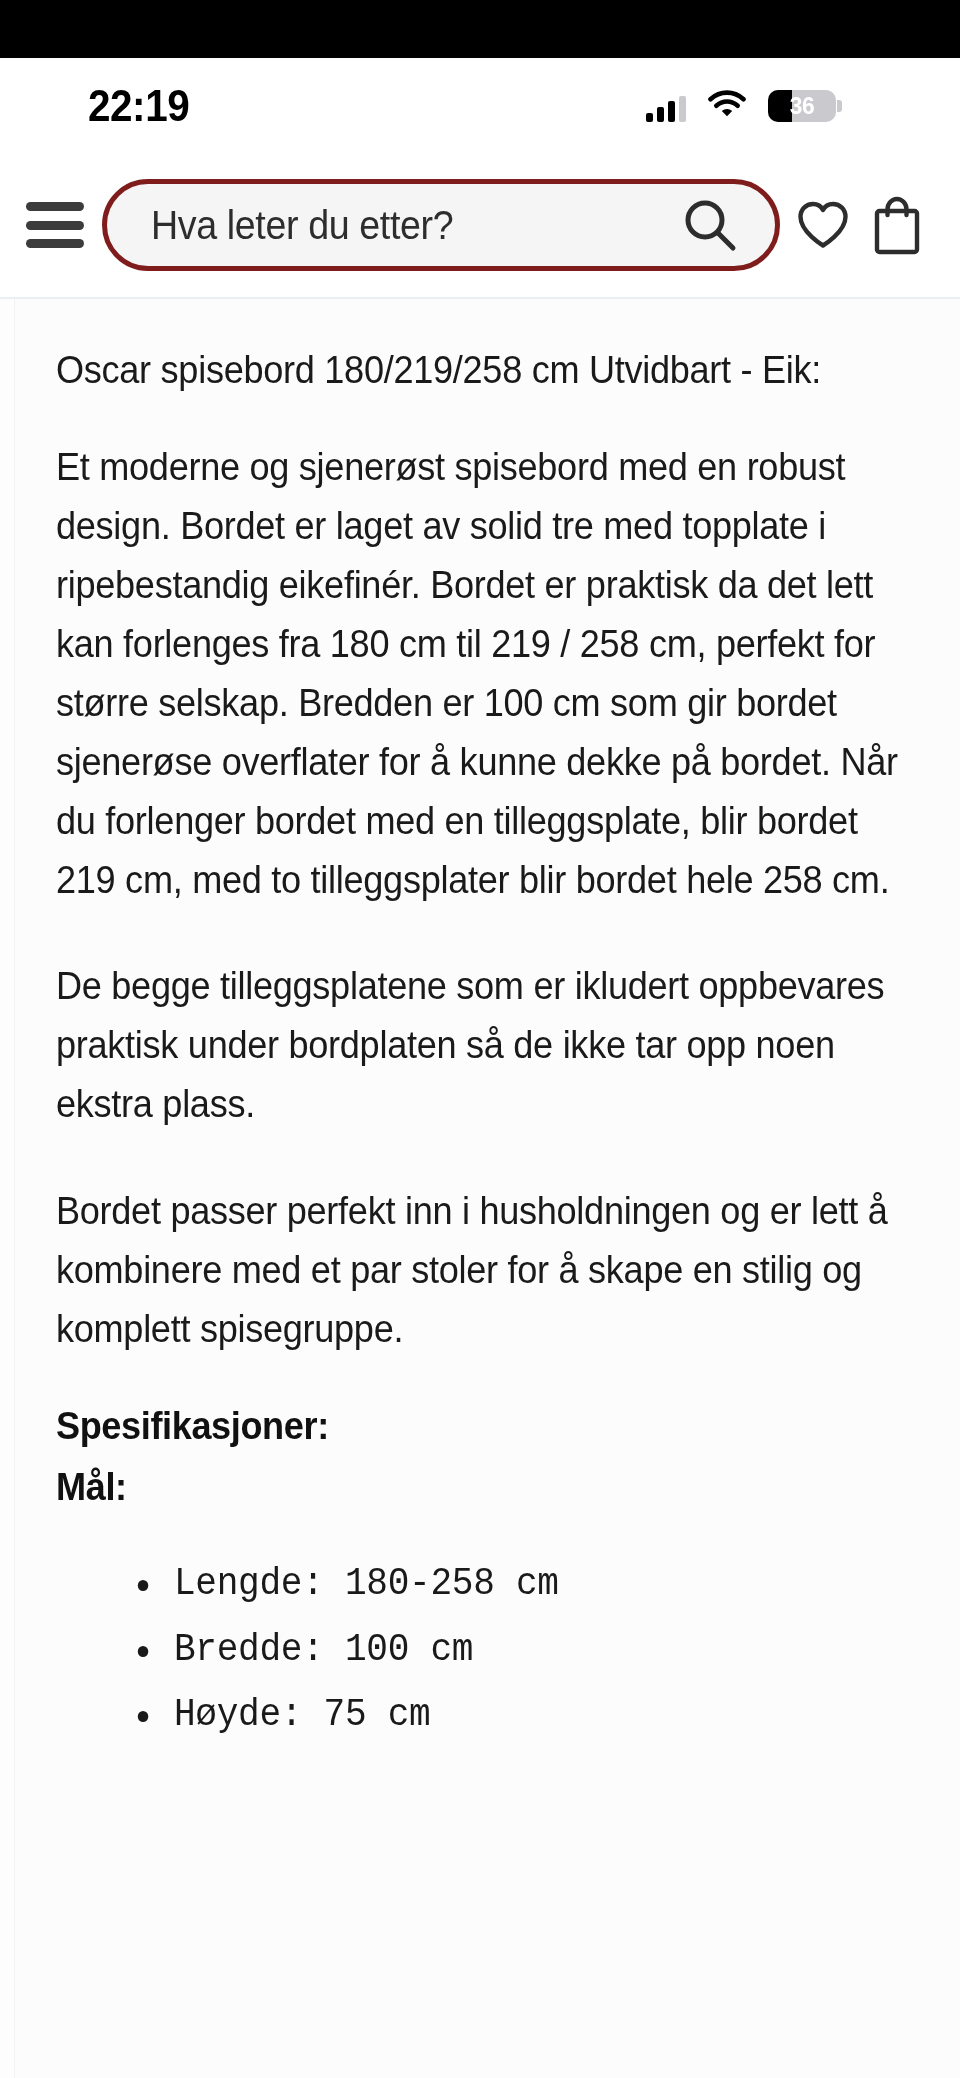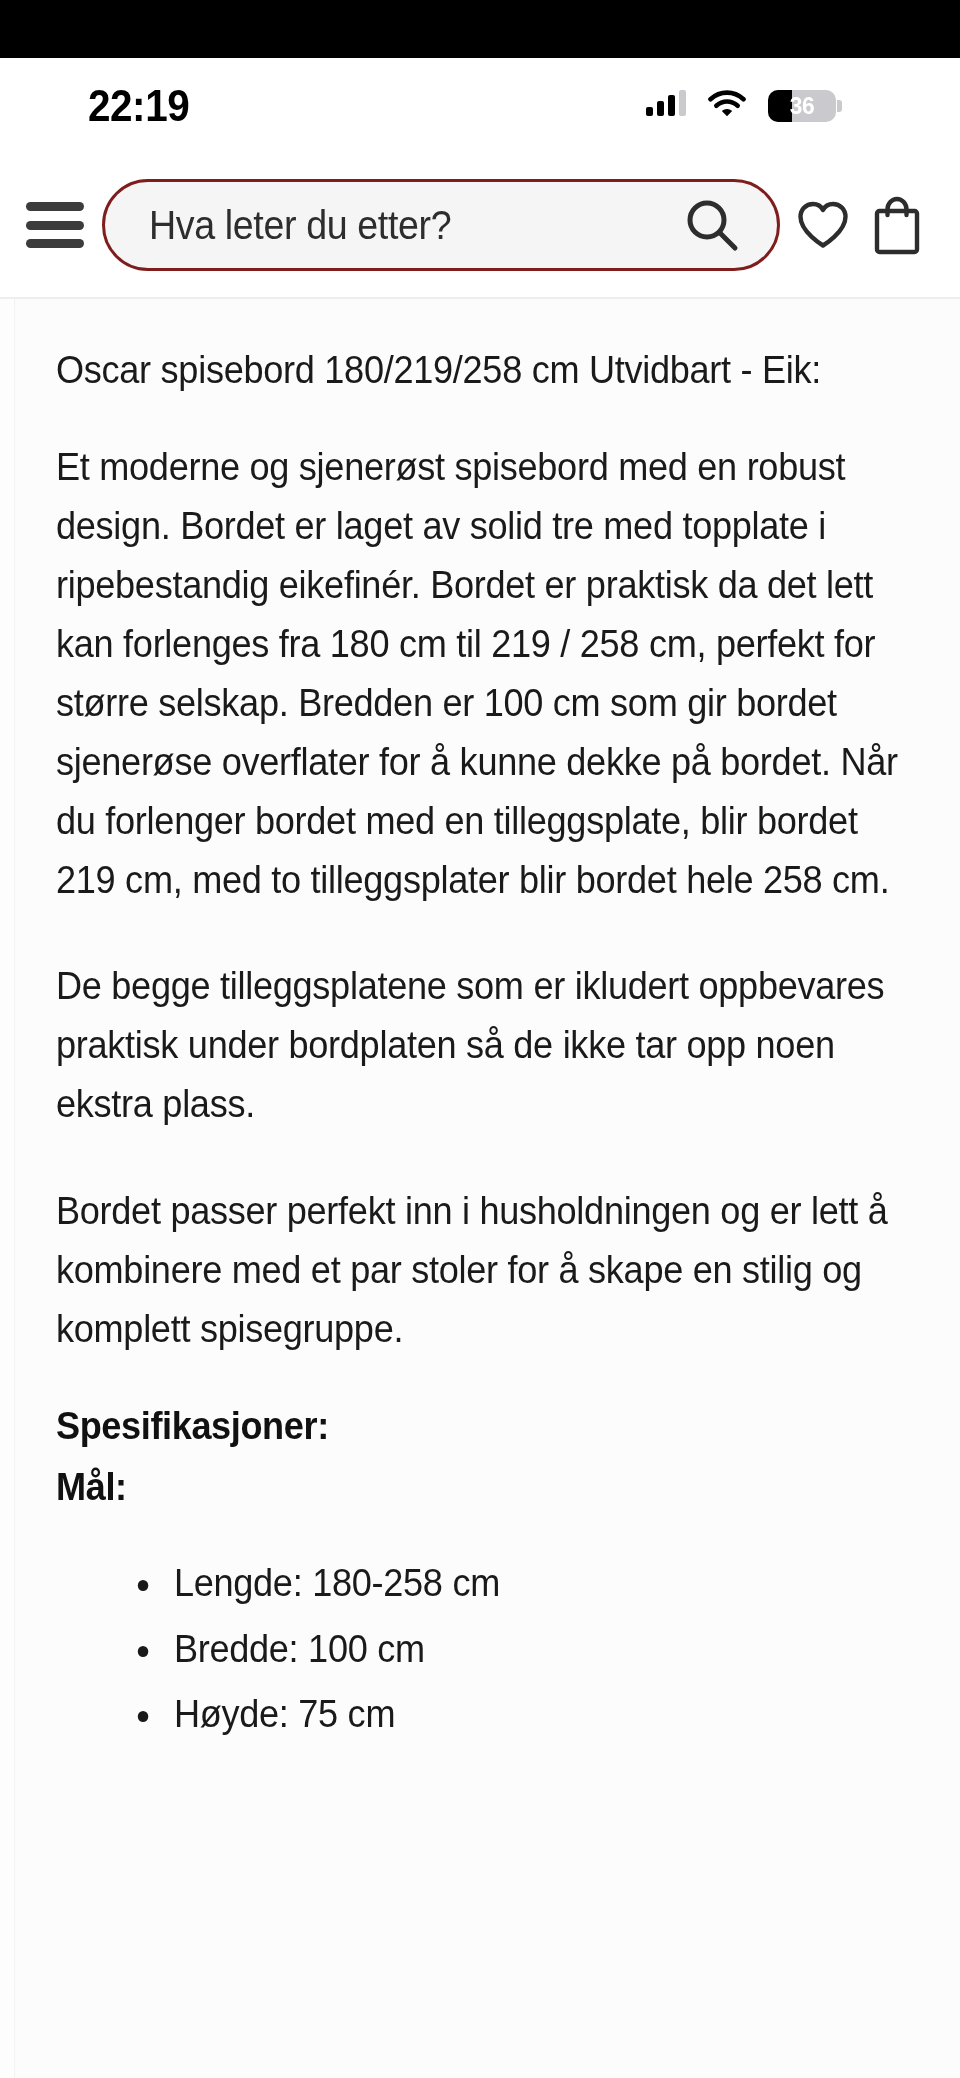--- a/index.html
+++ b/index.html
@@ -40,21 +40,21 @@
     font-weight: bold;
     letter-spacing: -0.5px;
     color: #000000;
   }
   .status-icons {
     position: absolute;
     right: 52px;
     top: 50%;
     transform: translateY(-50%);
     display: flex;
-    align-items: flex-start;
+    align-items: flex-end;
     gap: 22px;
   }
   
   .signal {
     display: flex;
     align-items: flex-end;
     gap: 4px;
     height: 26px;
   }
   .signal span {
@@ -135,21 +135,21 @@
     display: block;
     height: 9px;
     width: 100%;
     background: #3c3c3c;
     border-radius: 5px;
   }
   .search-pill {
     flex: 1 1 auto;
     height: 92px;
     background: #f5f5f5;
-    border: 3px solid #7f1d1d;
+    border: 5px solid #7f1d1d;
     border-radius: 46px;
     display: flex;
     align-items: center;
     padding: 0 34px 0 44px;
     box-sizing: border-box;
     margin-right: 6px;
     cursor: text;
     gap: 36px;
   }
   .search-placeholder {
@@ -253,21 +253,21 @@
   .bullets li::before {
     content: "";
     position: absolute;
     left: 4px;
     top: 17px;
     width: 11px;
     height: 11px;
     border-radius: 50%;
     background: #1a1a1a;
   }
-  .bullets.spaced { margin-bottom: 0; }
+  .bullets.spaced { margin-bottom: 0; font-family: Liberation Mono, monospace; }
   .gap-before { margin-top: 54px; }
 </style>
 </head>
 <body>
 
 <div class="notch-bar"></div>
 
 <div class="status-bar">
   <div class="status-time">22:19</div>
   <div class="status-icons">

